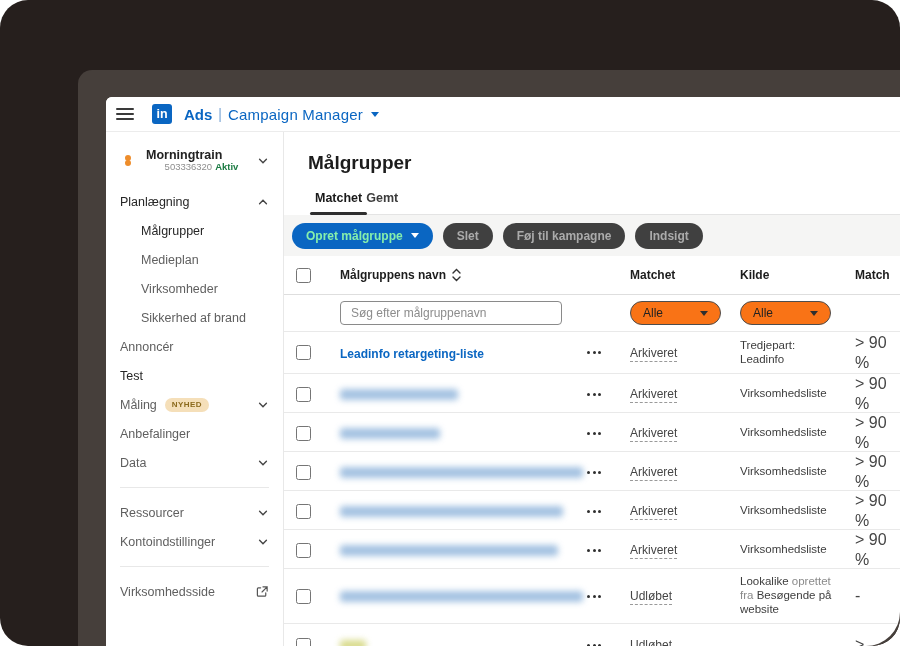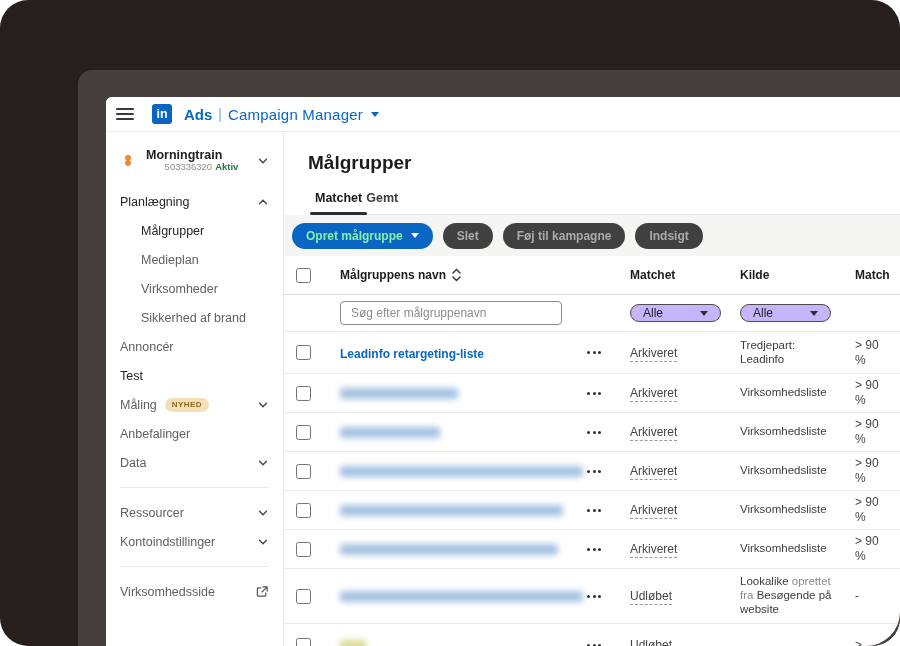--- a/index.html
+++ b/index.html
@@ -62,31 +62,31 @@
   .trow.head{height:39px;border-bottom:1px solid #dedede;}
   .trow.filter{height:37px;}
   .trow.data{height:39px;}
   .trow.data.first{height:42px;}
   .trow.data.tall{height:55px;}
   .trow.data.partial{height:42px;border-bottom:none;}
   .th{font-size:12px;font-weight:700;color:#1d1d1d;display:flex;align-items:center;gap:5px;}
   .cb{width:15px;height:15px;border:1px solid #757575;border-radius:2.5px;background:#fff;cursor:pointer;}
   .search{width:222px;height:24px;border:1px solid #8a8a8a;border-radius:4px;font-size:12px;padding:0 10px;color:#333;outline:none;}
   .search::placeholder{color:#8c8c8c;}
-  .pill{width:91px;height:18px;border:1px solid #4d4d4d;border-radius:999px;background:#c4b5fd;display:flex;align-items:center;justify-content:space-between;padding:0 12px;font-size:12px;color:#222;cursor:pointer;}
+  .pill{width:91px;height:24px;border:1px solid #4d4d4d;border-radius:999px;background:#f97316;display:flex;align-items:center;justify-content:space-between;padding:0 12px;font-size:12px;color:#222;cursor:pointer;}
   .pill .caret{width:0;height:0;border-left:4px solid transparent;border-right:4px solid transparent;border-top:5px solid #2e2e2e;}
   .name-link{font-size:12px;font-weight:700;color:#0a66c2;cursor:pointer;white-space:nowrap;overflow:hidden;}
   .blurbar{height:11px;border-radius:3px;background:#86aed8;filter:blur(3px);opacity:.75;}
   .dots{display:flex;gap:2.5px;cursor:pointer;padding:4px 2px;}
   .dots i{width:3px;height:3px;border-radius:50%;background:#2f2f2f;display:block;}
   .status{font-size:12px;color:#454545;}
   .status span{border-bottom:1px dashed #9a9a9a;padding-bottom:1px;cursor:pointer;}
   .kilde{font-size:11.5px;color:#3d3d3d;line-height:1.2;max-width:100px;overflow-wrap:break-word;word-break:break-word;}
   .kilde .muted{color:#8a8a8a;}
-  .match{font-size:12px;color:#454545;line-height:1.25;max-width:34px;}
+  .match{font-size:16px;color:#454545;line-height:1.25;max-width:34px;}
   svg{display:block;}
 </style>
 </head>
 <body>
 
 <div class="stage">
   <div class="window-panel"></div>
   <div class="sheet">
 
     <div class="topbar">

